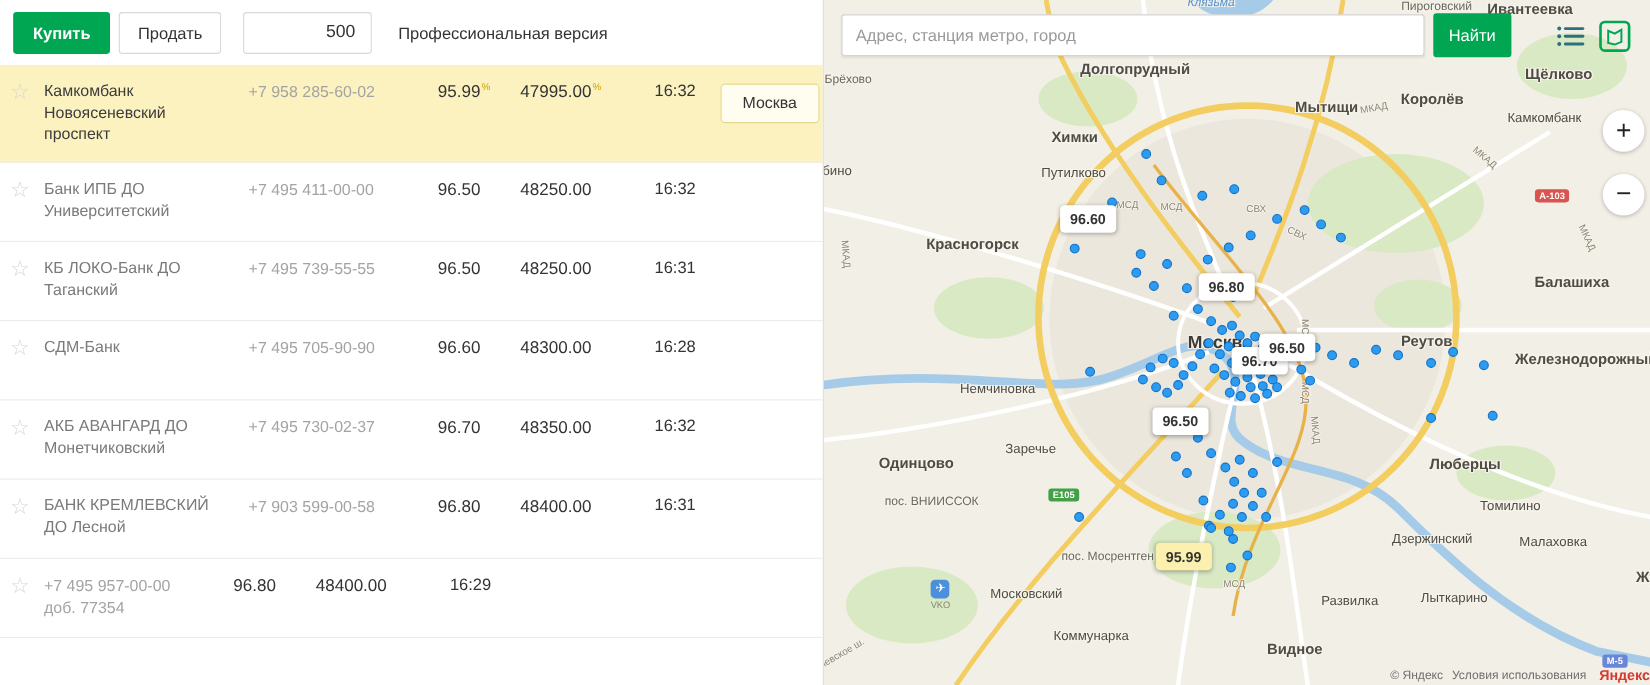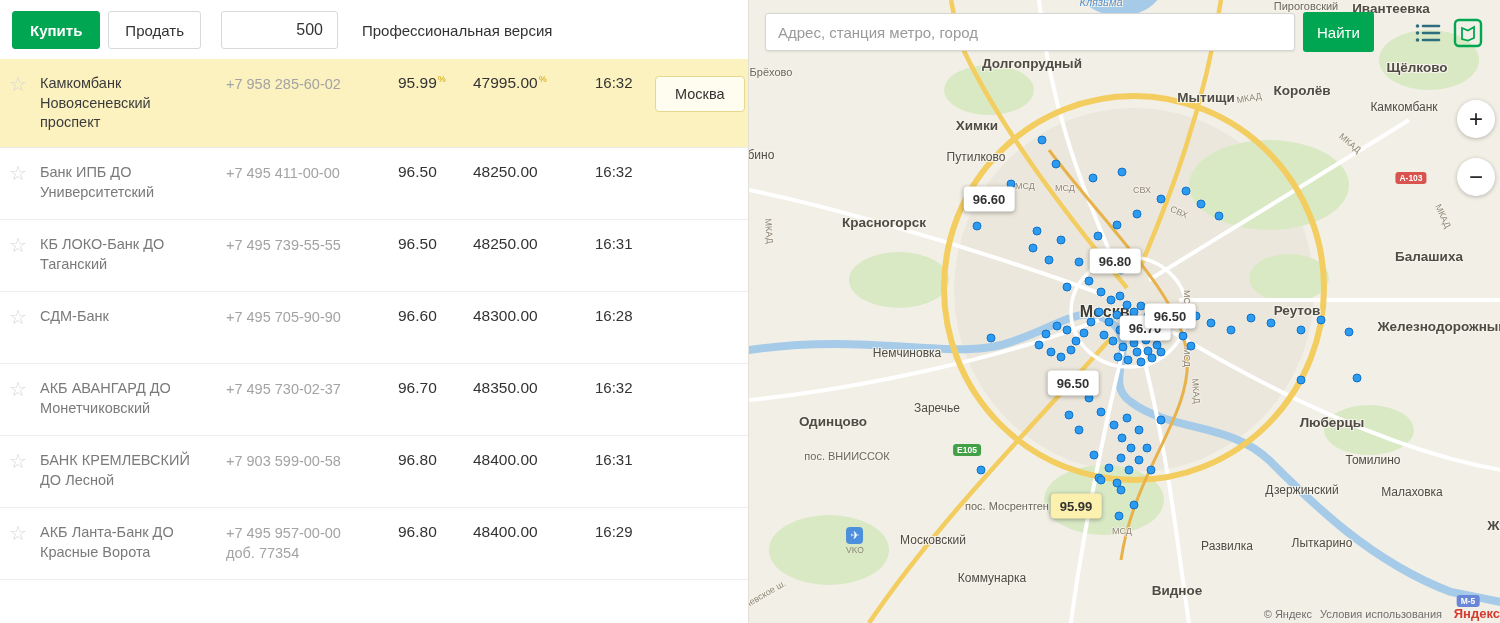--- a/index.html
+++ b/index.html
@@ -159,21 +159,20 @@
         <div class="cell c-bank"><span class="bank-name">БАНК КРЕМЛЕВСКИЙ ДО Лесной</span></div>
         <div class="cell c-phone"><span class="phone">+7 903 599-00-58</span></div>
         <div class="cell c-rate"><span class="rate">96.80</span><sup class="sup"></sup></div>
         <div class="cell c-sum"><span class="sum">48400.00</span><sup class="sup"></sup></div>
         <div class="cell c-time"><span class="time">16:31</span></div>
         <div class="cell c-act"></div>
       </div>
 
       <div class="row">
         <div class="cell c-star"><span class="star">☆</span></div>
-        <div class="cell c-bank"><span class="bank-name">АКБ Ланта-Банк ДО Красные Ворота</span></div>
         <div class="cell c-phone"><span class="phone">+7 495 957-00-00 доб. 77354</span></div>
         <div class="cell c-rate"><span class="rate">96.80</span><sup class="sup"></sup></div>
         <div class="cell c-sum"><span class="sum">48400.00</span><sup class="sup"></sup></div>
         <div class="cell c-time"><span class="time">16:29</span></div>
         <div class="cell c-act"></div>
       </div>
     </div>
 
   </section>
 

